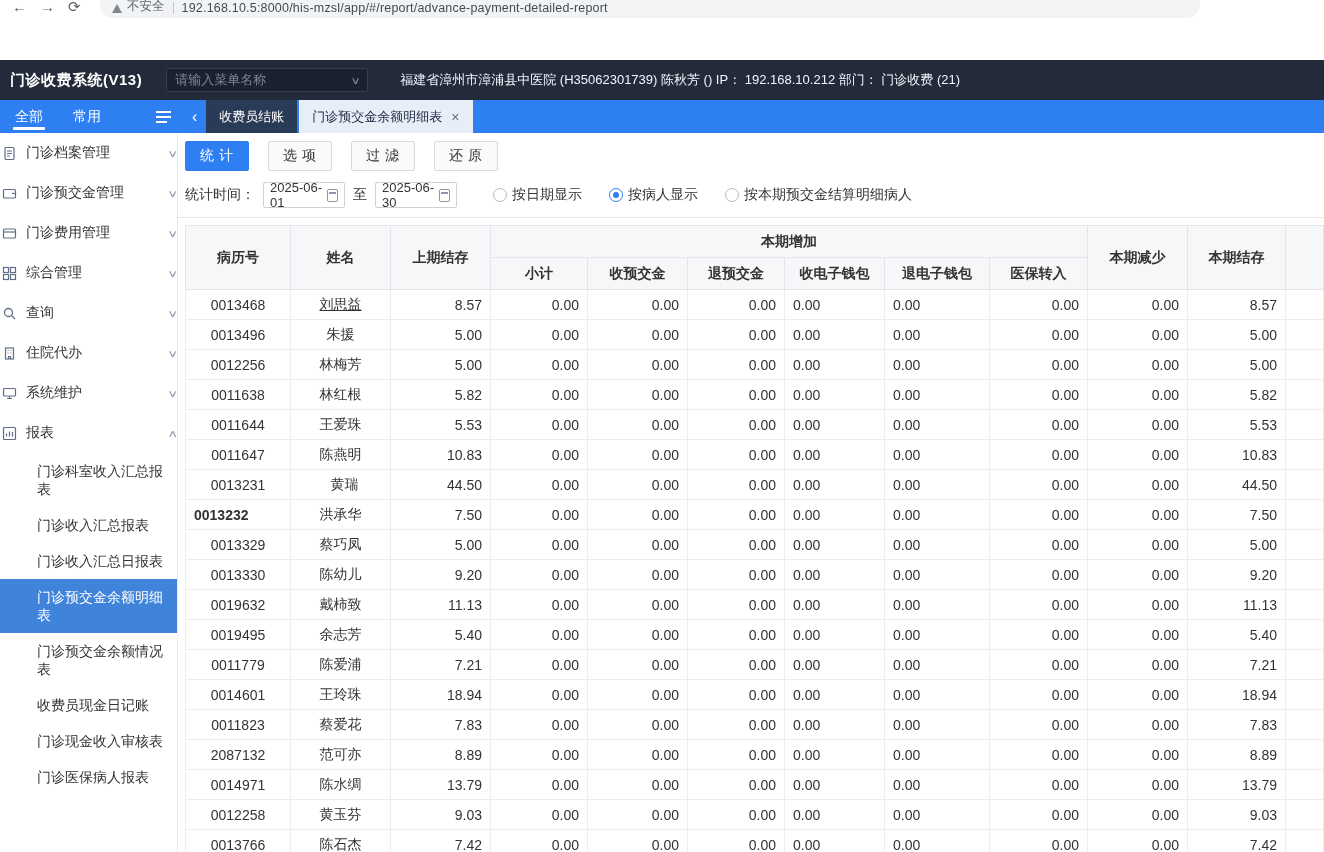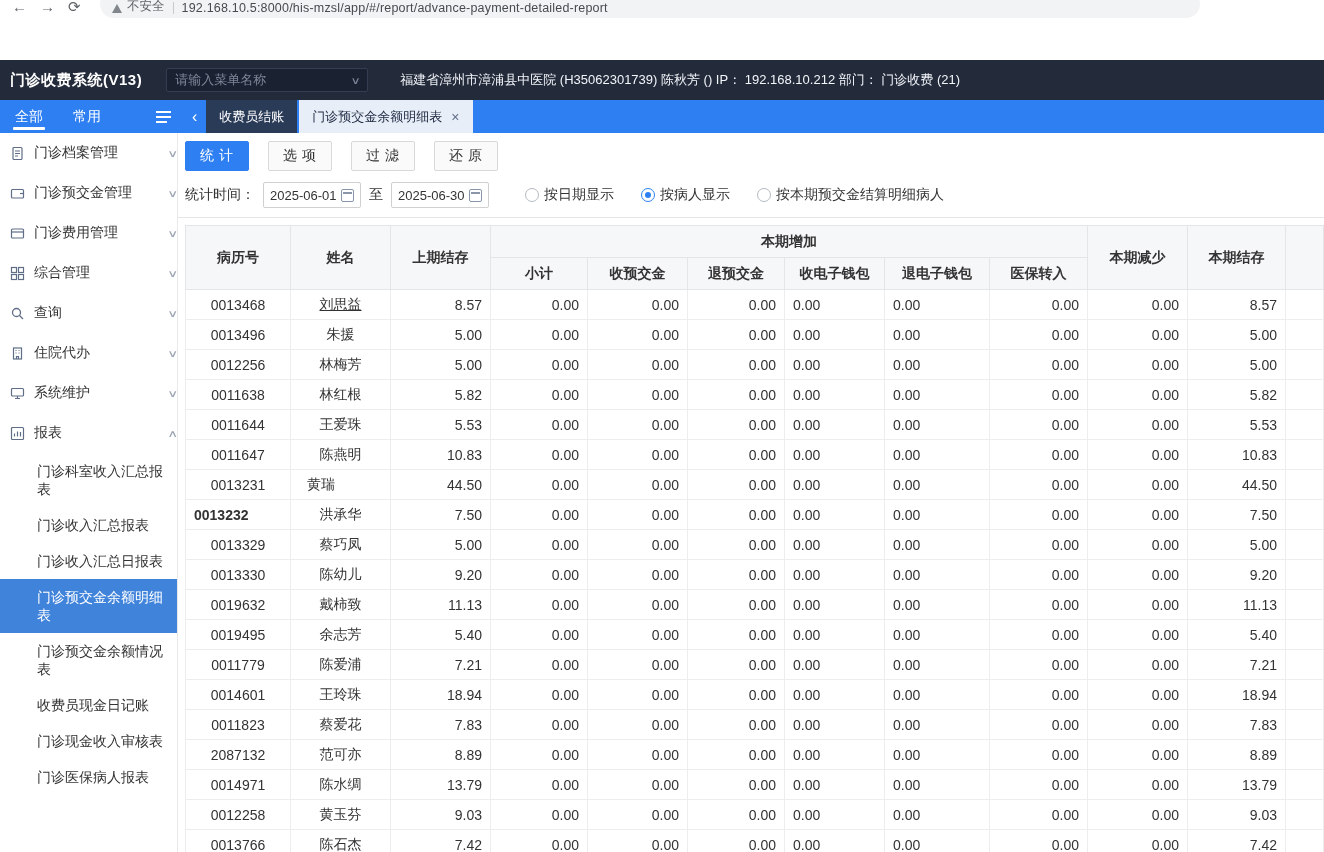--- a/index.html
+++ b/index.html
@@ -36,35 +36,35 @@
   .tab-back { display:flex; align-items:center; padding:0 9px; font-size:16px; cursor:pointer; margin-left:2px; }
   .tab-strip { display:flex; align-items:stretch; }
   .doc-tab { display:flex; align-items:center; padding:0 13px; font-size:13px; cursor:pointer; white-space:nowrap; }
   .doc-tab.inactive { background:#2a3b58; color:#fff; margin-right:2px; }
   .doc-tab.active { background:#e8eef7; color:#1b2740; }
   .tab-close { margin-left:9px; color:#5f6e8a; font-size:14px; line-height:1; cursor:pointer; }
 
   
   .layout { display:flex; height:719px; }
   .sidebar { width:178px; min-width:178px; border-right:1px solid #e9e9e9; background:#fff; overflow:hidden; }
-  .side-item { height:40px; display:flex; align-items:center; padding:0 1px; cursor:pointer;margin-left:8px; }
+  .side-item { height:40px; display:flex; align-items:center; padding:0 1px; cursor:pointer; }
   .s-icon { width:16px; height:16px; margin-right:9px; display:flex; align-items:center; justify-content:center; }
   .s-label { flex:1; font-size:14px; color:#333; }
   .chev { color:#9aa3b2; font-size:10px; transform:scaleX(1.5); }
   .side-sub { padding:9px 14px 9px 37px; font-size:14px; color:#333; line-height:18px; cursor:pointer; }
   .side-sub.selected { background:#4083da; color:#fff; }
 
   .main { flex:1; overflow:hidden; padding:8px 0 0 7px; background:#fff; }
   .toolbar { display:flex; margin-bottom:9px; }
   .btn { height:30px; padding:0 10px 0 14px; font-size:14px; letter-spacing:5px; border:1px solid #d9d9d9; background:#fafafa; color:#333; margin-right:19px; display:flex; align-items:center; border-radius:2px; cursor:pointer; font-family:inherit; }
   .btn.primary { background:#2e7ff2; border-color:#2e7ff2; color:#fff; }
 
   .filter-row { display:flex; align-items:center; height:30px; margin-bottom:7px; }
   .f-label { font-size:14px; color:#333; }
-  .date-box { width:98px; height:26px; border:1px solid #d0d0d0; border-radius:2px; background:#fff; display:flex; align-items:center; justify-content:space-between; padding:0 6px; font-size:13px; color:#333; margin:0 8px; cursor:pointer; }
+  .date-box { width:82px; height:26px; border:1px solid #d0d0d0; border-radius:2px; background:#fff; display:flex; align-items:center; justify-content:space-between; padding:0 6px; font-size:13px; color:#333; margin:0 8px; cursor:pointer; }
   .f-to { font-size:14px; color:#333; }
   .cal-icon { width:13px; height:13px; border:1px solid #8a97a8; border-radius:2px; position:relative; }
   .cal-icon::before { content:""; position:absolute; top:2px; left:1px; right:1px; height:2px; background:#8a97a8; }
   .radio-group { display:flex; margin-left:28px; }
   .radio { display:flex; align-items:center; margin-right:27px; cursor:pointer; }
   .radio-circle { width:14px; height:14px; border:1px solid #b4bac3; border-radius:50%; margin-right:5px; position:relative; background:#fff; }
   .radio.checked .radio-circle { border-color:#2e7ff2; }
   .radio.checked .radio-circle::after { content:""; position:absolute; top:3px; left:3px; width:6px; height:6px; border-radius:50%; background:#2e7ff2; }
   .radio span:last-child { font-size:14px; color:#333; }
 
@@ -365,21 +365,21 @@
               <td style="text-align: right;">0.00</td>
               <td style="text-align: left;">0.00</td>
               <td style="text-align: left;">0.00</td>
               <td style="text-align: right;">0.00</td>
               <td style="text-align: right;">0.00</td>
               <td style="text-align: right;">10.83</td>
               <td></td>
             </tr>
             <tr>
               <td style="text-align: center;">0013231</td>
-              <td style="text-align: left; padding-left: 16px;">黄瑞</td>
+              <td style="text-align: center; padding-left: 16px;">黄瑞</td>
               <td style="text-align: right;">44.50</td>
               <td style="text-align: right;">0.00</td>
               <td style="text-align: right;">0.00</td>
               <td style="text-align: right;">0.00</td>
               <td style="text-align: left;">0.00</td>
               <td style="text-align: left;">0.00</td>
               <td style="text-align: right;">0.00</td>
               <td style="text-align: right;">0.00</td>
               <td style="text-align: right;">44.50</td>
               <td></td>

